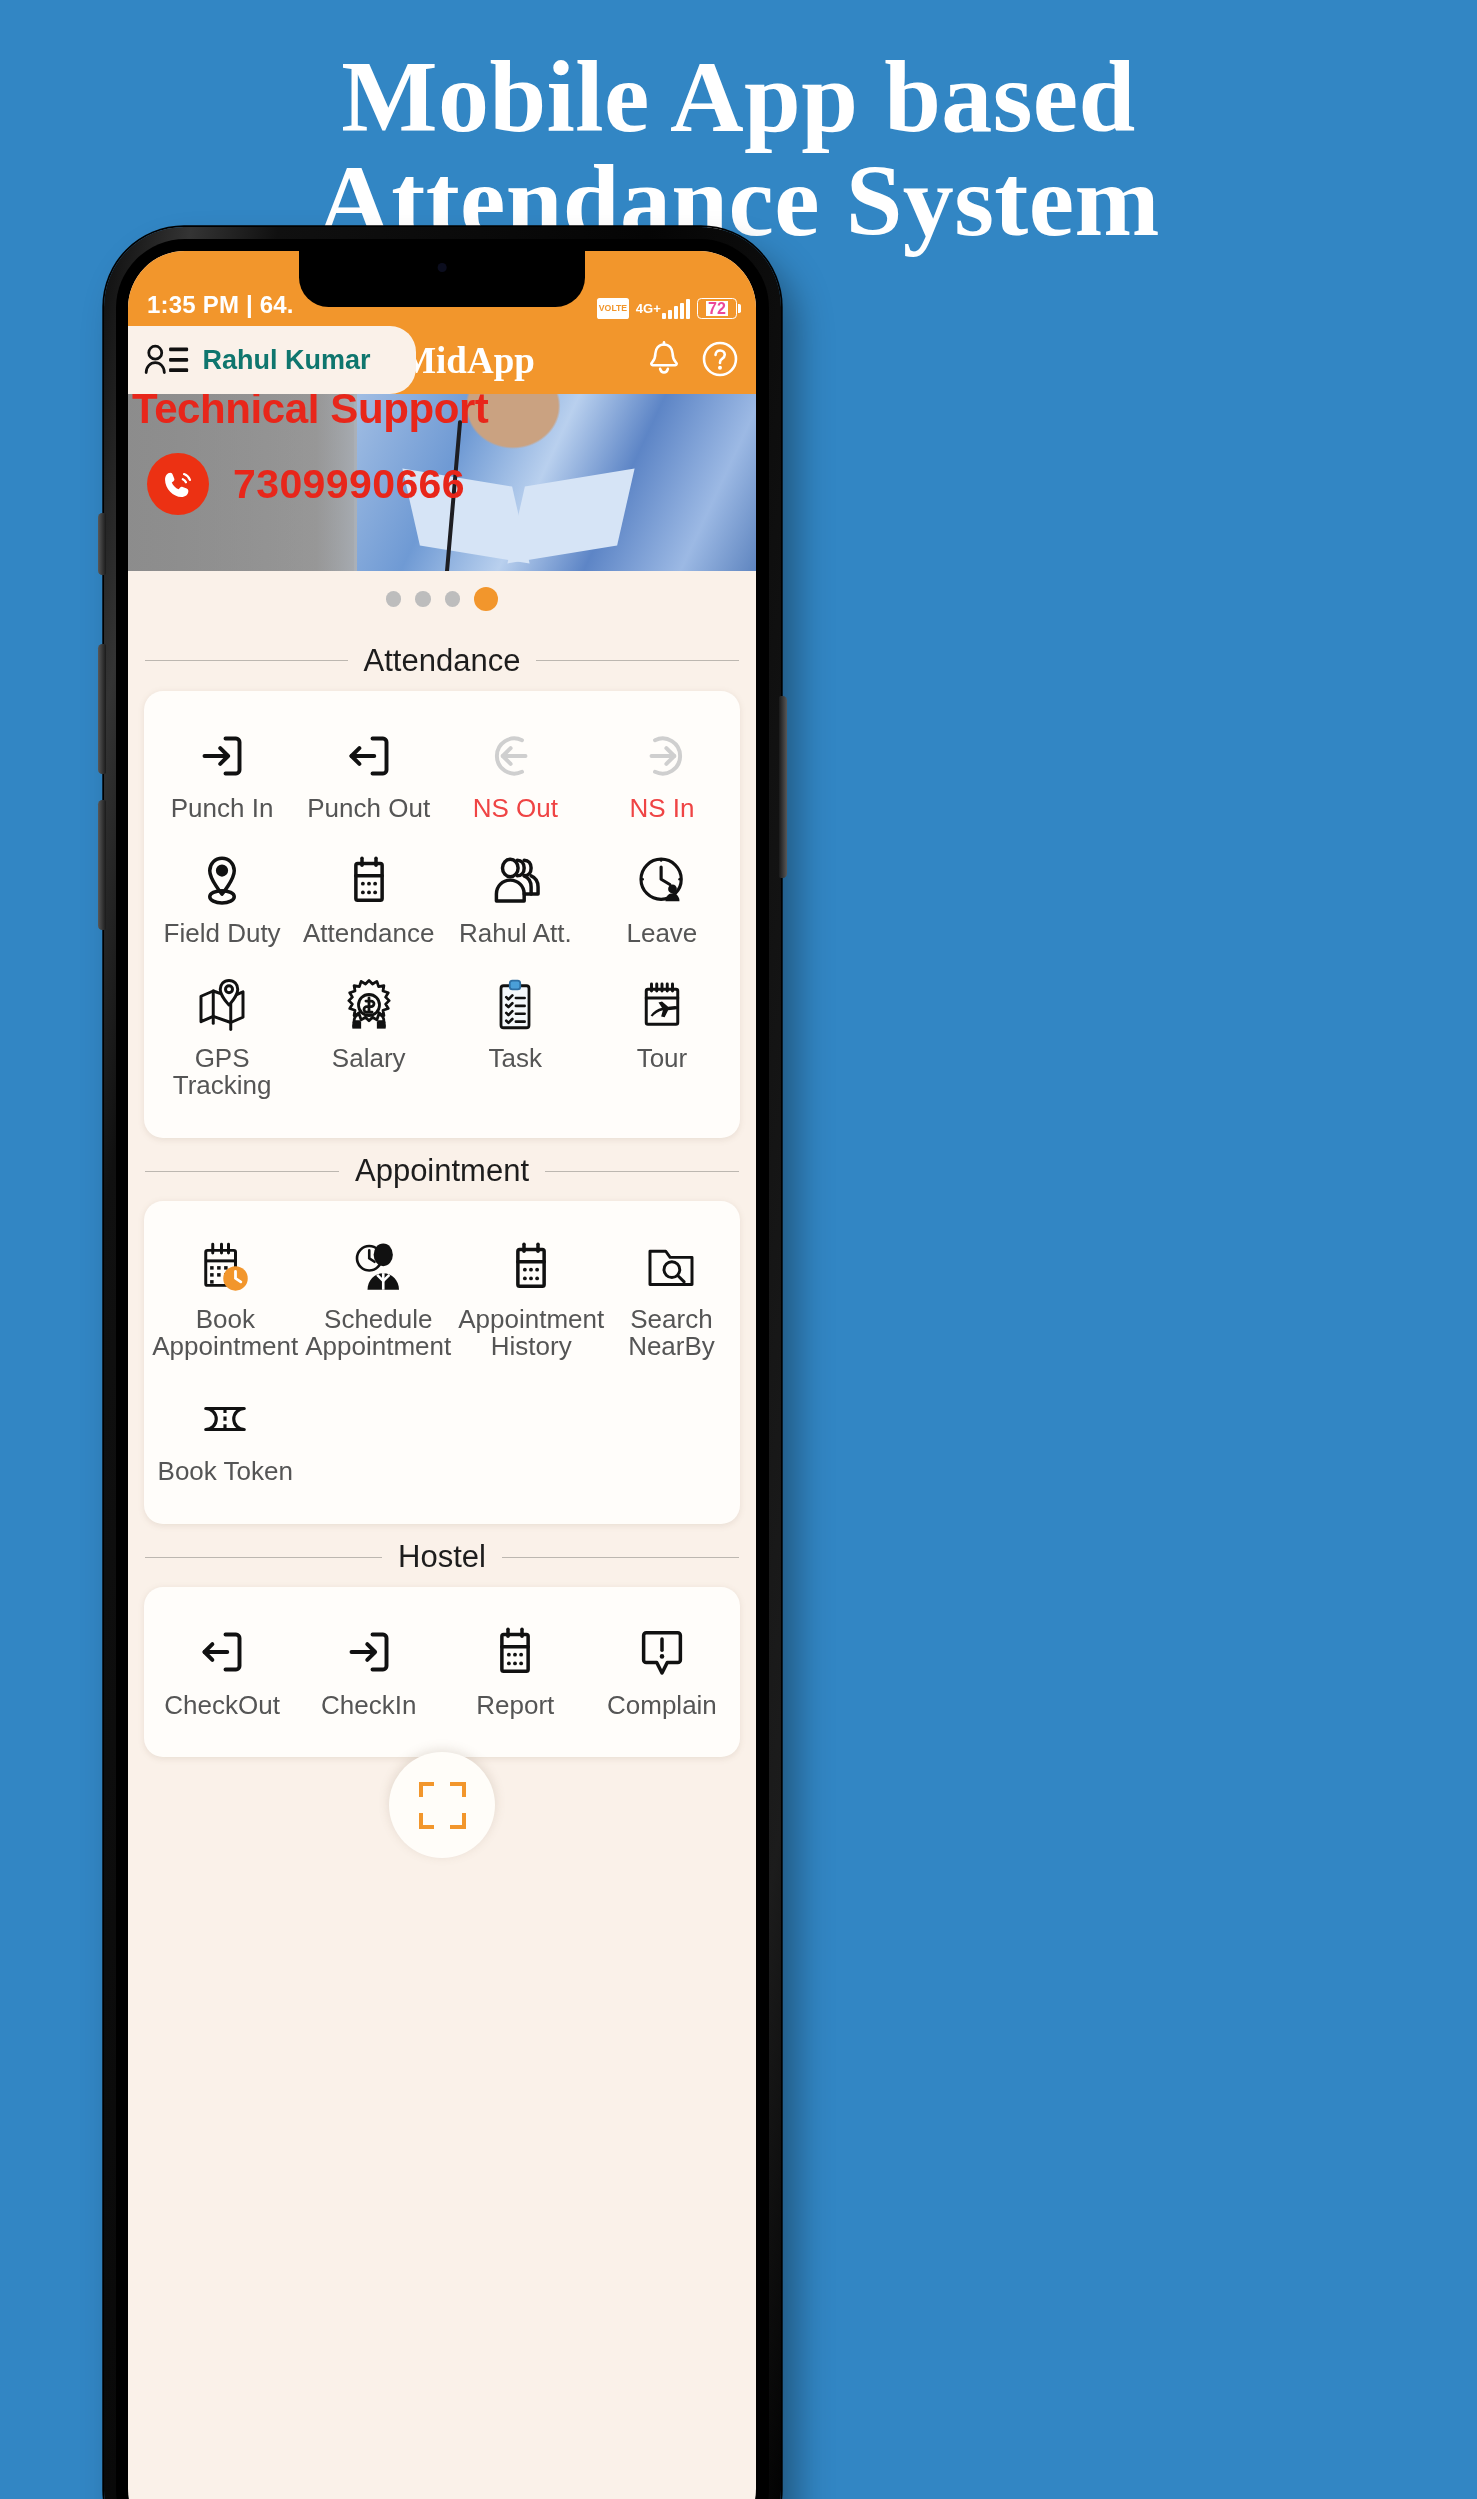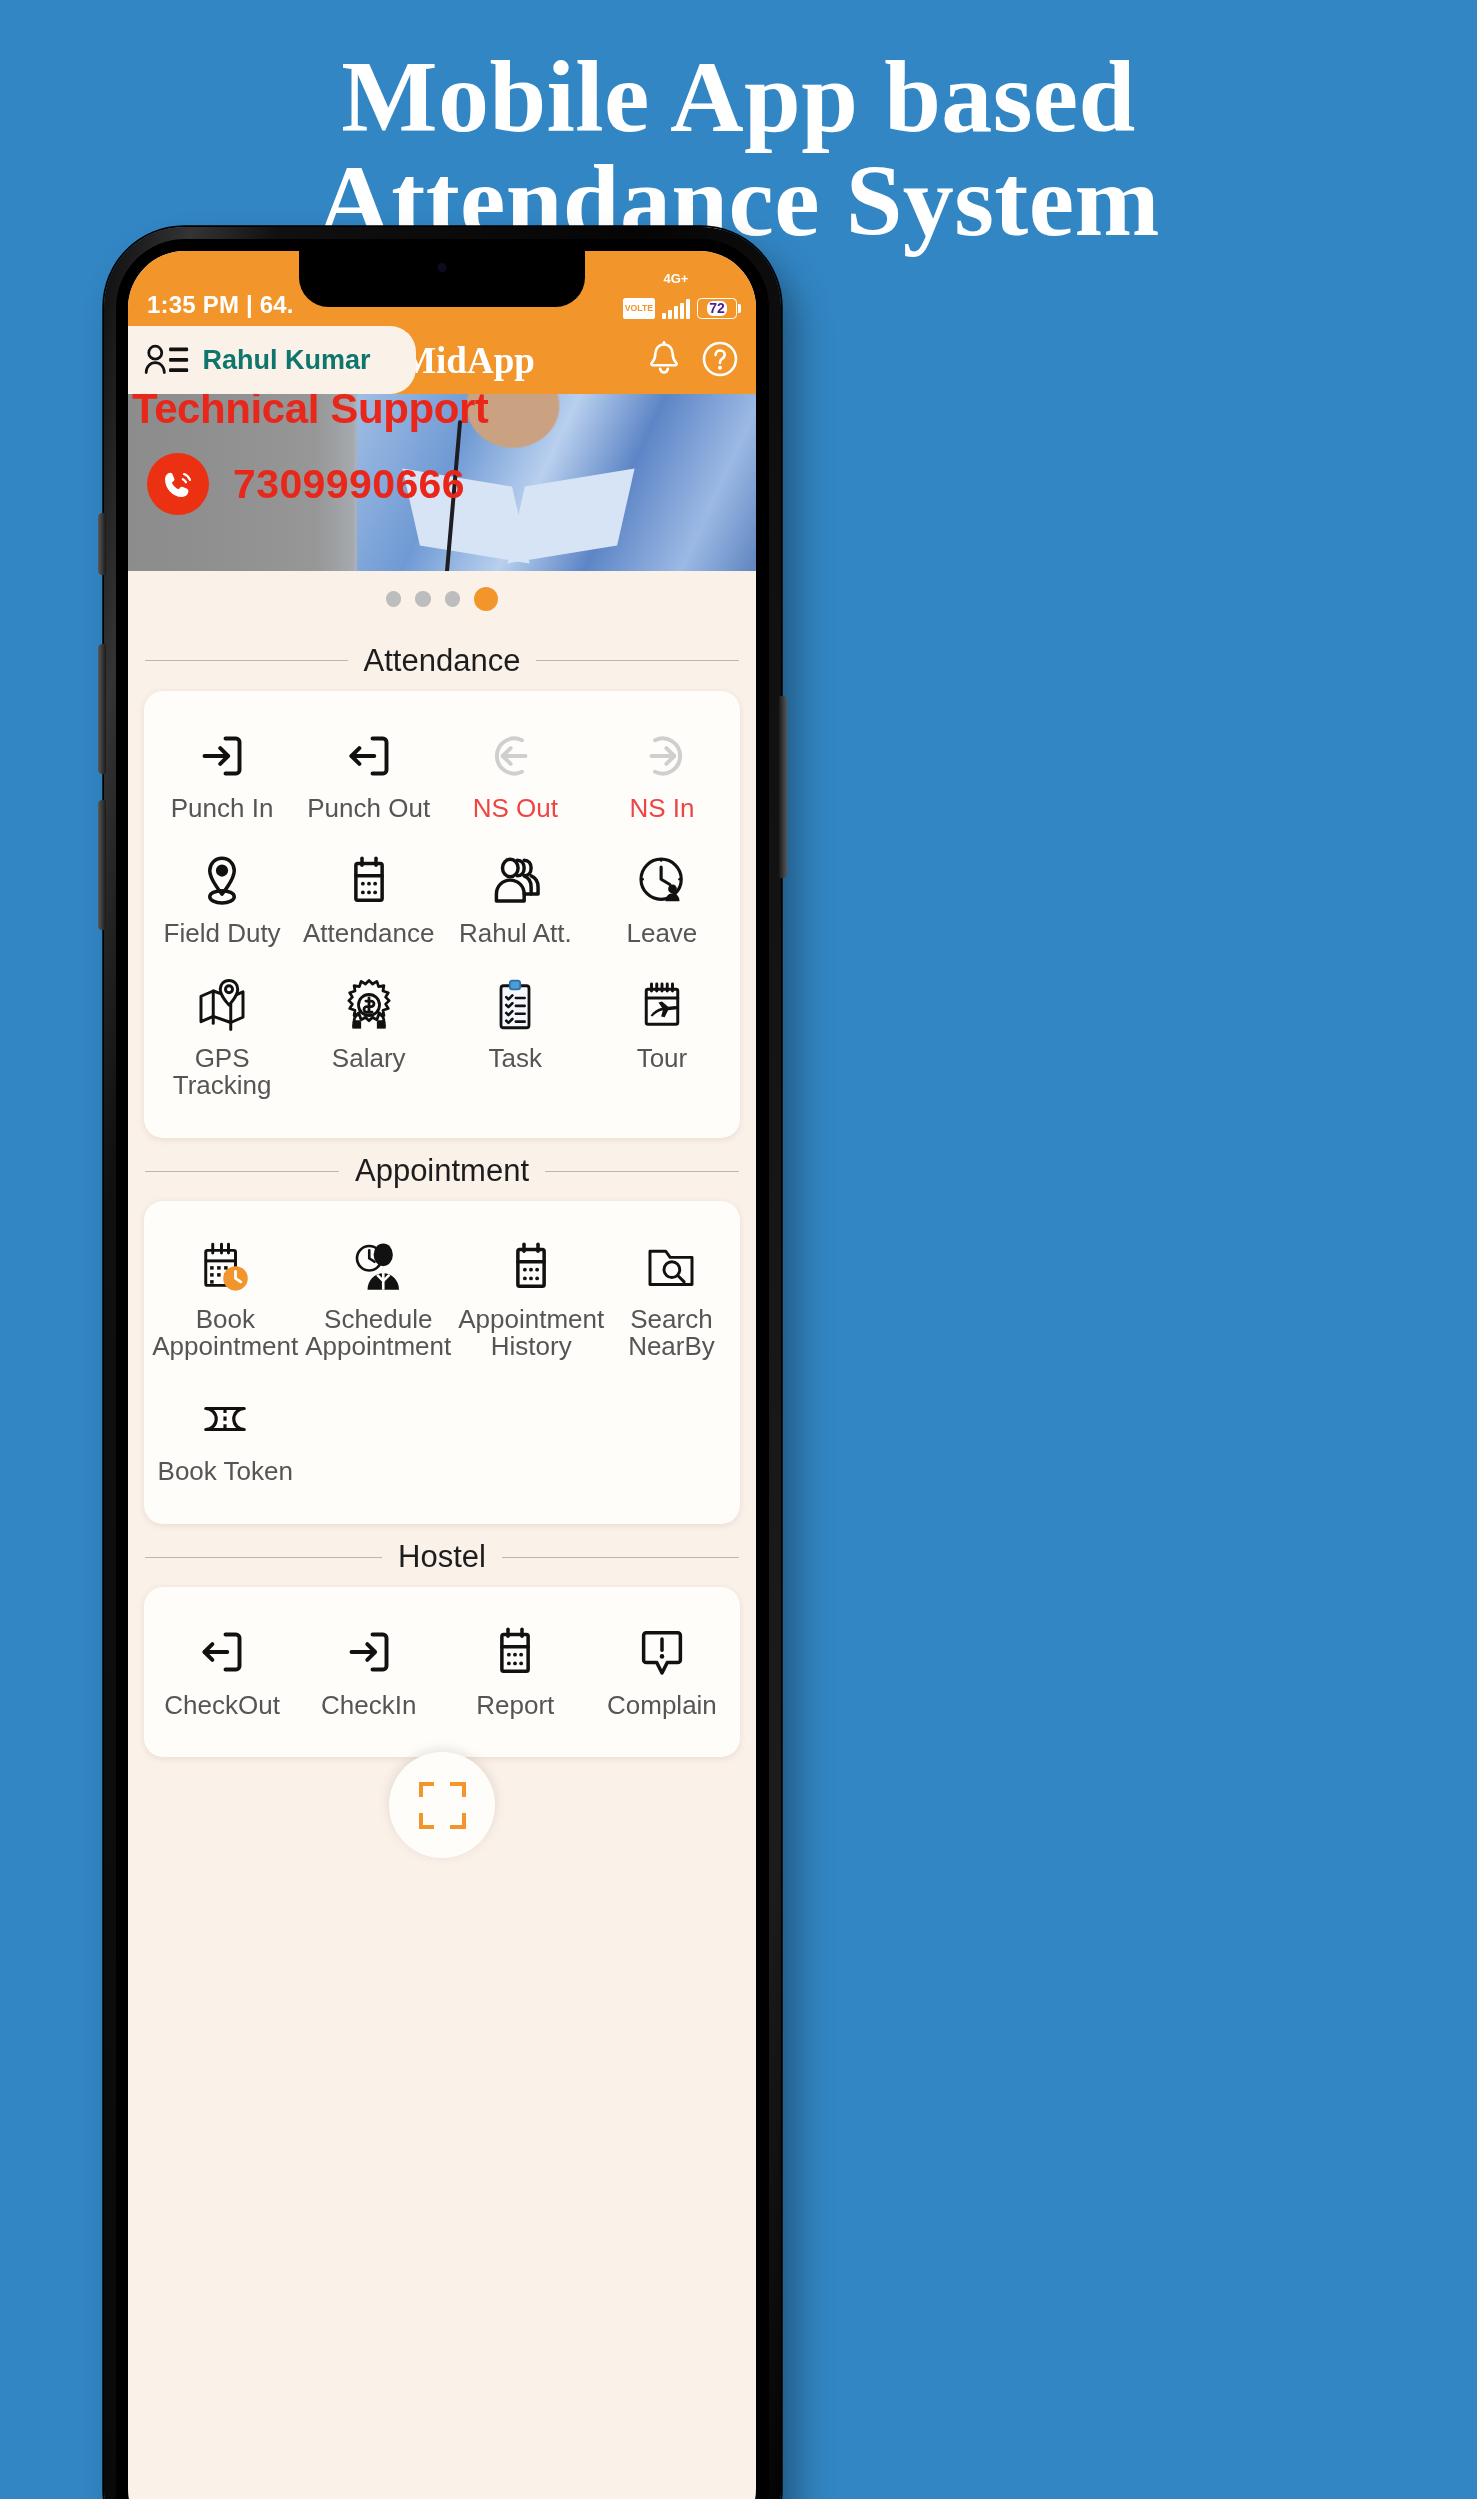--- a/index.html
+++ b/index.html
@@ -97,22 +97,22 @@
   .bars i { display:block; width: 4.3px; background: #fff; border-radius: 0.9px; }
   .bars i:nth-child(1){height:6px}.bars i:nth-child(2){height:9.5px}
   .bars i:nth-child(3){height:13px}.bars i:nth-child(4){height:16.5px}
   .bars i:nth-child(5){height:20px}
   .batt {
     border: 1.7px solid #fff; border-radius: 4.3px; width: 40px; height: 21px;
     display: flex; align-items: center; justify-content: center;
     position: relative;
   }
   .batt::after{content:"";position:absolute;right:-5.2px;top:5.2px;width:3.5px;height:8.7px;background:#fff;border-radius:0 1.7px 1.7px 0;}
-  .batt span{ background:#fff;color:#4c1d95;font-size:14px;font-weight:700;border-radius:6px;padding:0 2.6px;line-height:15.6px;}
-  .sig-group{display:flex;flex-direction:column;align-items:center;gap:13px;}
+  .batt span{ background:#fff;color:#ec4899;font-size:16px;font-weight:700;border-radius:0;padding:0 2.6px;line-height:15.6px;}
+  .sig-group{display:flex;flex-direction:row;align-items:center;gap:1px;}
 
   
   .appbar {
     position: relative; height: 68px; background: #f2962c;
     display: flex; align-items: center;
   }
   .user-pill {
     position: absolute; left: 0; top: 0; height: 68px;
     width: 288px; background: #faf1e9;
     border-top-right-radius: 26px; border-bottom-right-radius: 26px;

